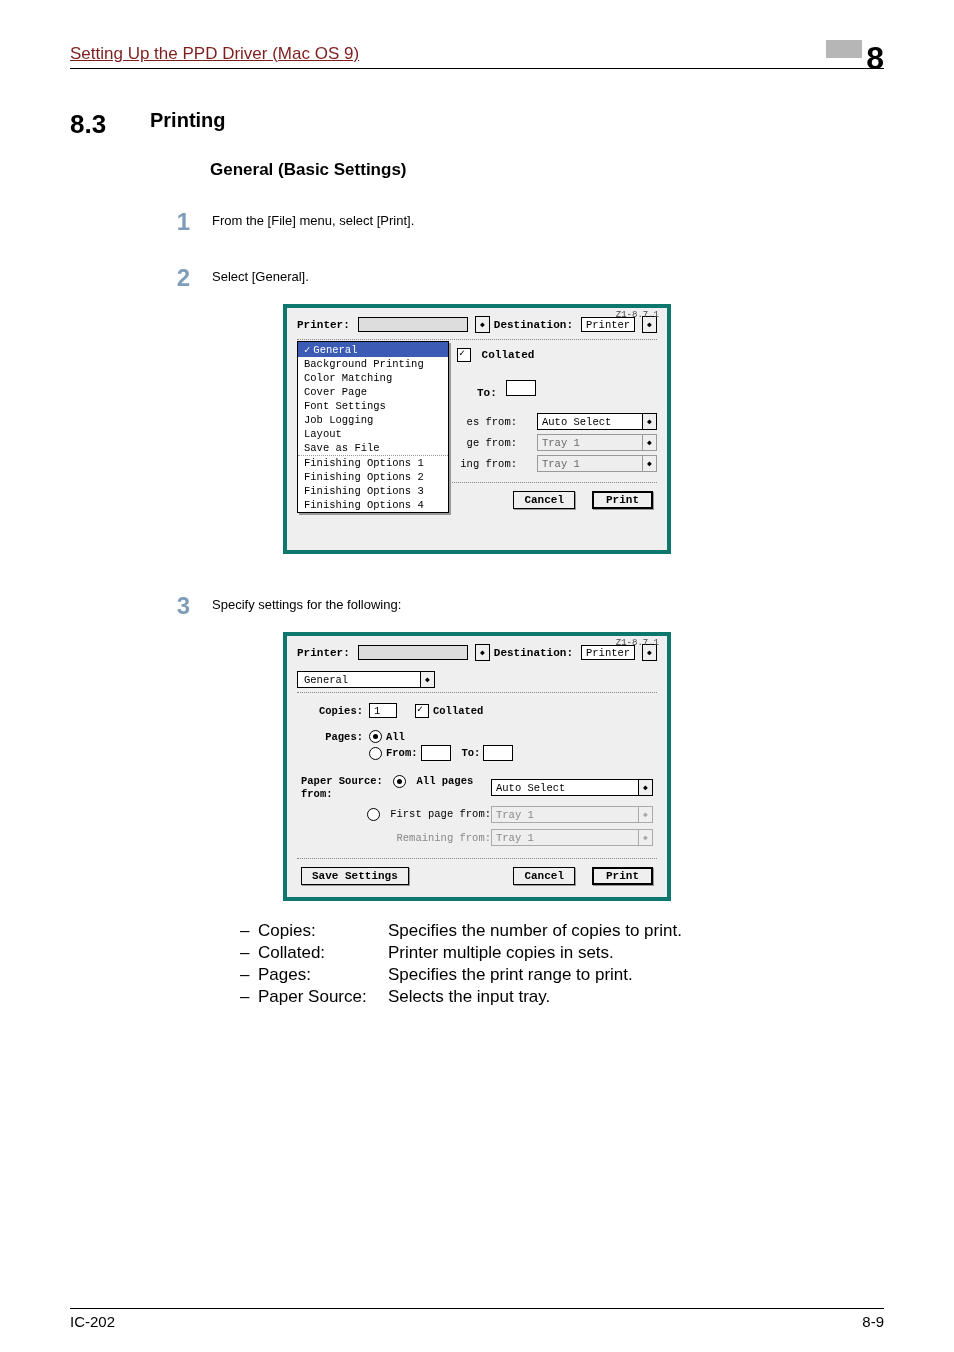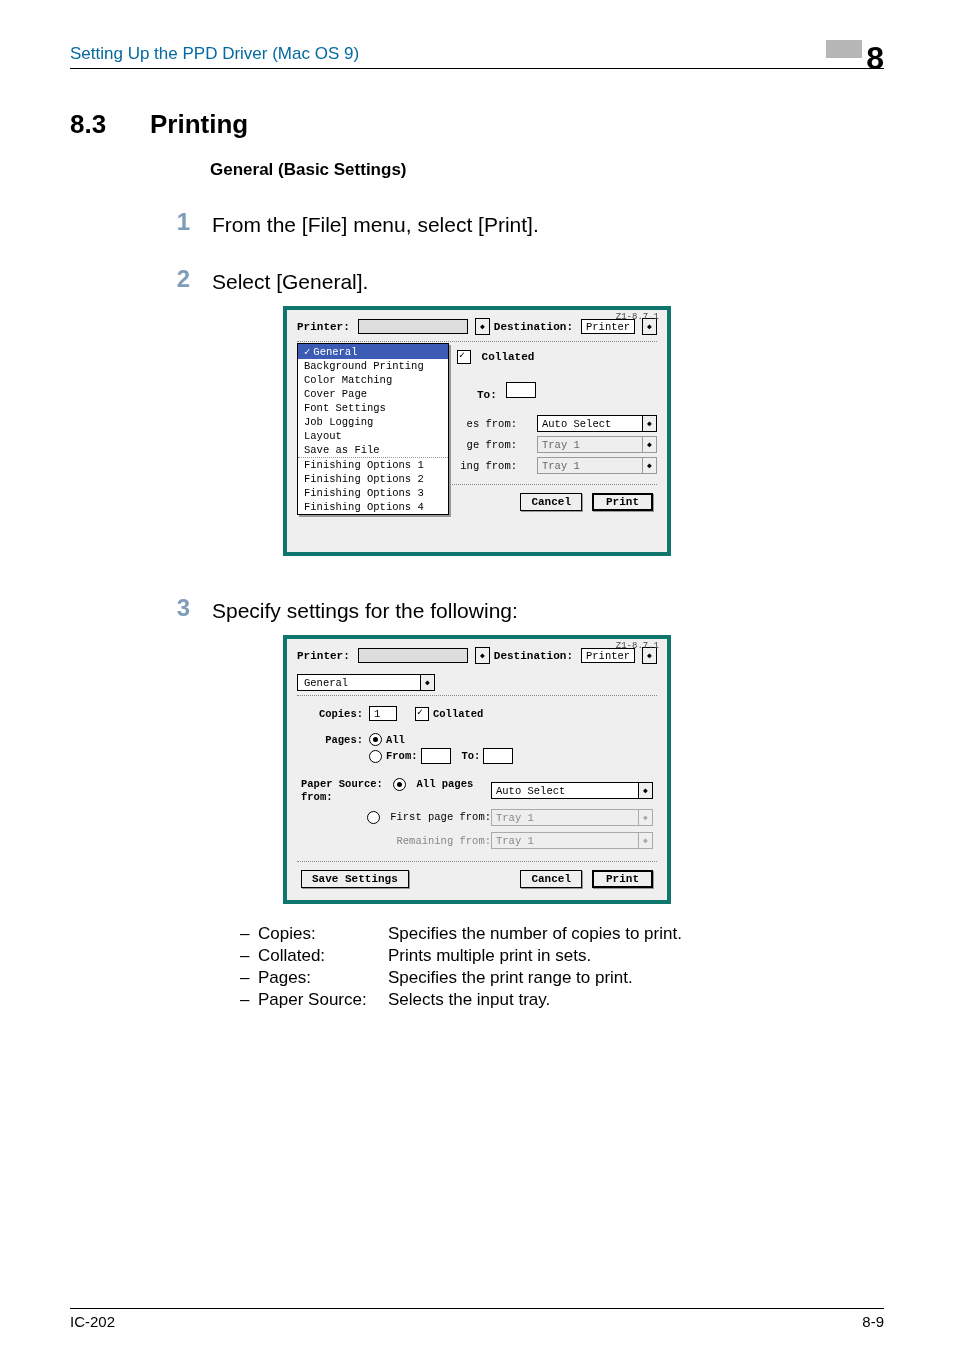--- a/index.html
+++ b/index.html
@@ -19,21 +19,22 @@
   .header-line {
     border-bottom: 1px solid #000;
     padding-bottom: 4px;
     display:flex;
     align-items:flex-end;
     justify-content: space-between;
     margin-bottom: 30px;
   }
   .header-title {
     font-size: 17px;
-    color: #0369a1;
+    color: #7f1d1d;
+    text-decoration: underline;
   }
   .chapter-box {
     display:flex;
     align-items:stretch;
   }
   .chapter-gray {
     width: 36px;
     height: 18px;
     background: #b6b6b6;
   }
@@ -51,21 +52,21 @@
     display:flex;
     align-items:flex-start;
     margin-top: 40px;
   }
   .section-num {
     font-size: 26px;
     font-weight: bold;
     width: 80px;
   }
   .section-title {
-    font-size: 26px;
+    font-size: 20px;
     font-weight: bold;
   }
   .subhead {
     font-size: 17px;
     font-weight: bold;
     margin-left: 140px;
     margin-top: 20px;
   }
   .step-row {
     display:flex;
@@ -75,21 +76,21 @@
   .step-num {
     font-size: 24px;
     font-weight: bold;
     color:#7f9db9;
     width: 40px;
     text-align:right;
     margin-right: 22px;
     margin-left: 80px;
   }
   .step-text {
-    font-size: 21px;
+    font-size: 13px;
     padding-top: 5px;
   }
 
   
   .dialog {
     width: 380px;
     border: 4px solid #0f766e;
     margin: 12px auto 0 auto;
     background: #efefef;
     font-family: Liberation Mono, monospace;
@@ -145,21 +146,21 @@
   .btn {
     display:inline-block;
     border:1px solid #000;
     border-radius:0;
     padding:2px 10px;
     background:#efefef;
     font-size:11px;
     font-weight:bold;
     box-shadow: 1px 1px 0 #999;
   }
-  .btn.default { border:2px solid #000; padding:1px 12px;}
+  .btn.default { border:2px solid #000; padding:1px 12px;margin-left:7px;}
   .dlg-buttons { display:flex; justify-content:space-between; align-items:center; padding:2px 14px 0 14px; margin-top:6px;}
   .right-buttons { display:flex; gap:10px;}
   .panel-select {
     display:flex; margin-top:4px; align-items:center;
   }
   .panel-select .lbl { width:60px; font-size:10.5px; text-align:right; padding-right:20px;}
   .panel-select .sel-box { flex:1; border:1px solid #999; background:#eee; height:15px; display:flex; align-items:center; padding:0 4px; font-size:10.5px; color:#666;}
   .panel-select .sel-box.active{ border-color:#000; background:#fff; color:#000; }
   .panel-select .arr { width:13px;height:15px;border:1px solid #999;display:flex;align-items:center;justify-content:center;font-size:8px;background:#efefef;margin-left:-1px;}
   .radio { display:inline-block;width:11px;height:11px;border:1px solid #000;border-radius:50%;background:#fff;margin-right:4px;vertical-align:middle;position:relative;}
@@ -387,21 +388,21 @@
 
   <div class="legend">
     <div class="row">
         <span class="dash">–</span>
         <span class="key">Copies:</span>
         <span>Specifies the number of copies to print.</span>
       </div>
     <div class="row">
         <span class="dash">–</span>
         <span class="key">Collated:</span>
-        <span>Prints multiple print in sets.</span>
+        <span>Printer multiple copies in sets.</span>
       </div>
     <div class="row">
         <span class="dash">–</span>
         <span class="key">Pages:</span>
         <span>Specifies the print range to print.</span>
       </div>
     <div class="row">
         <span class="dash">–</span>
         <span class="key">Paper Source:</span>
         <span>Selects the input tray.</span>

